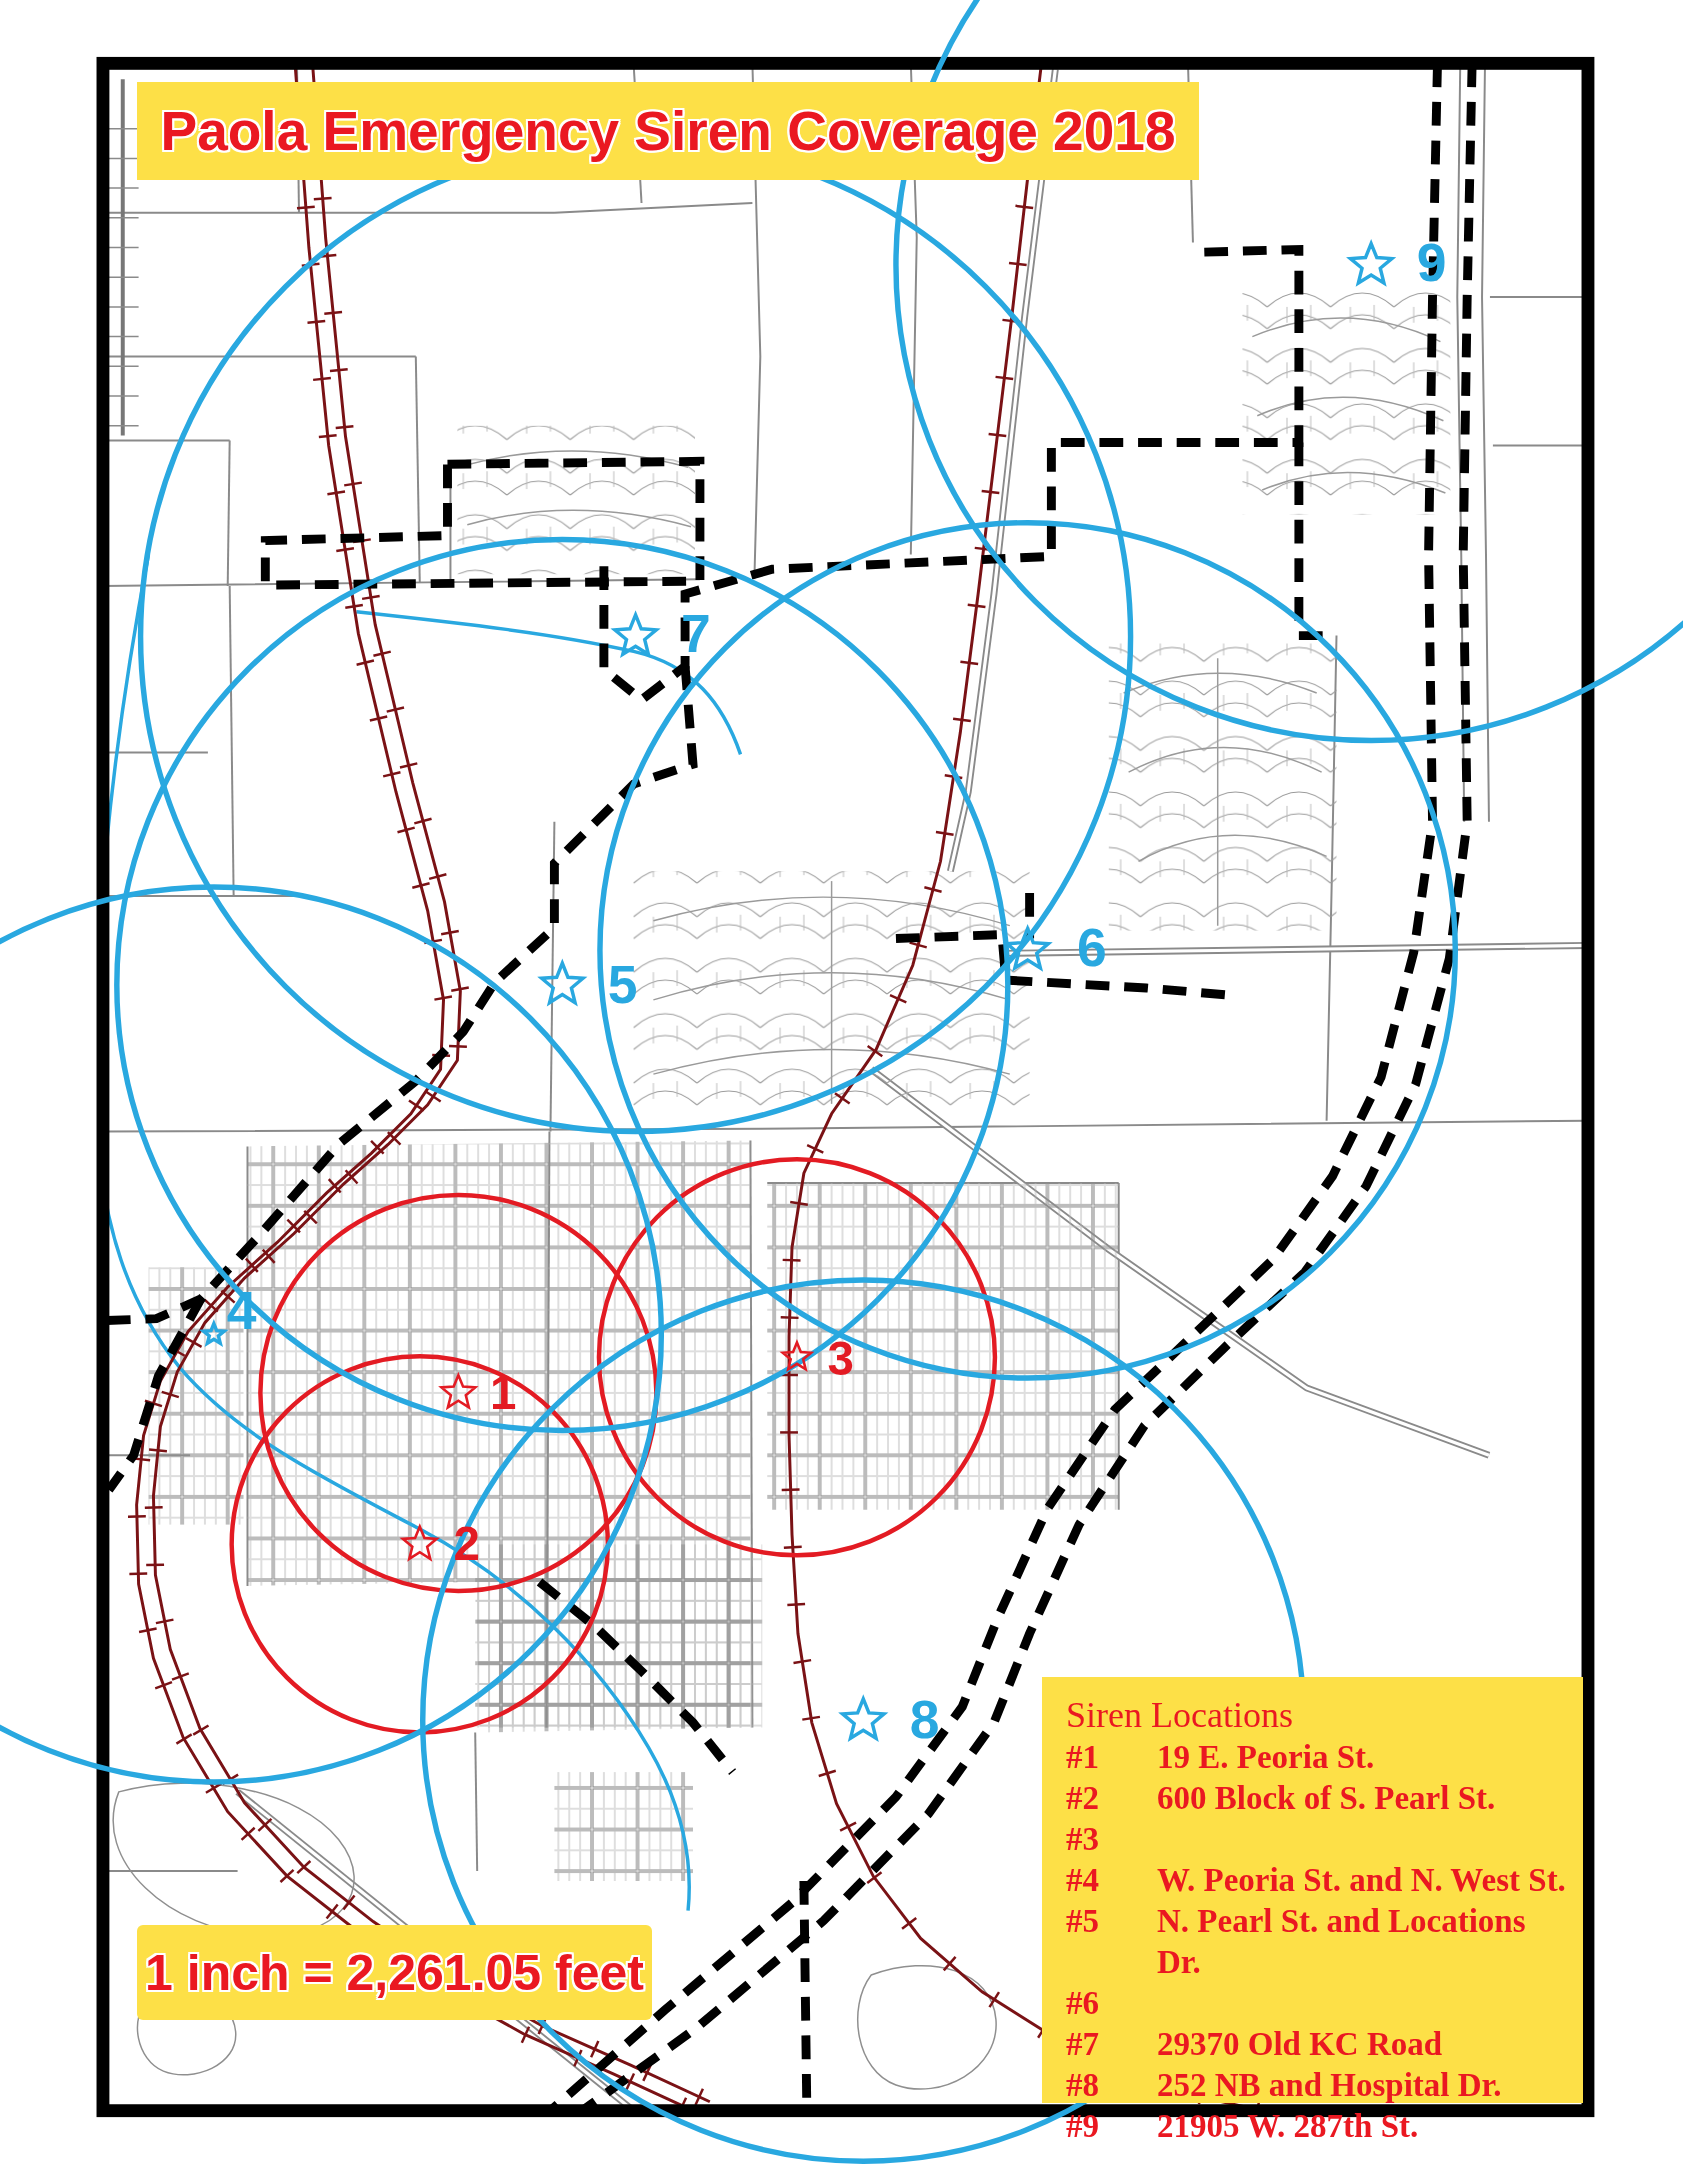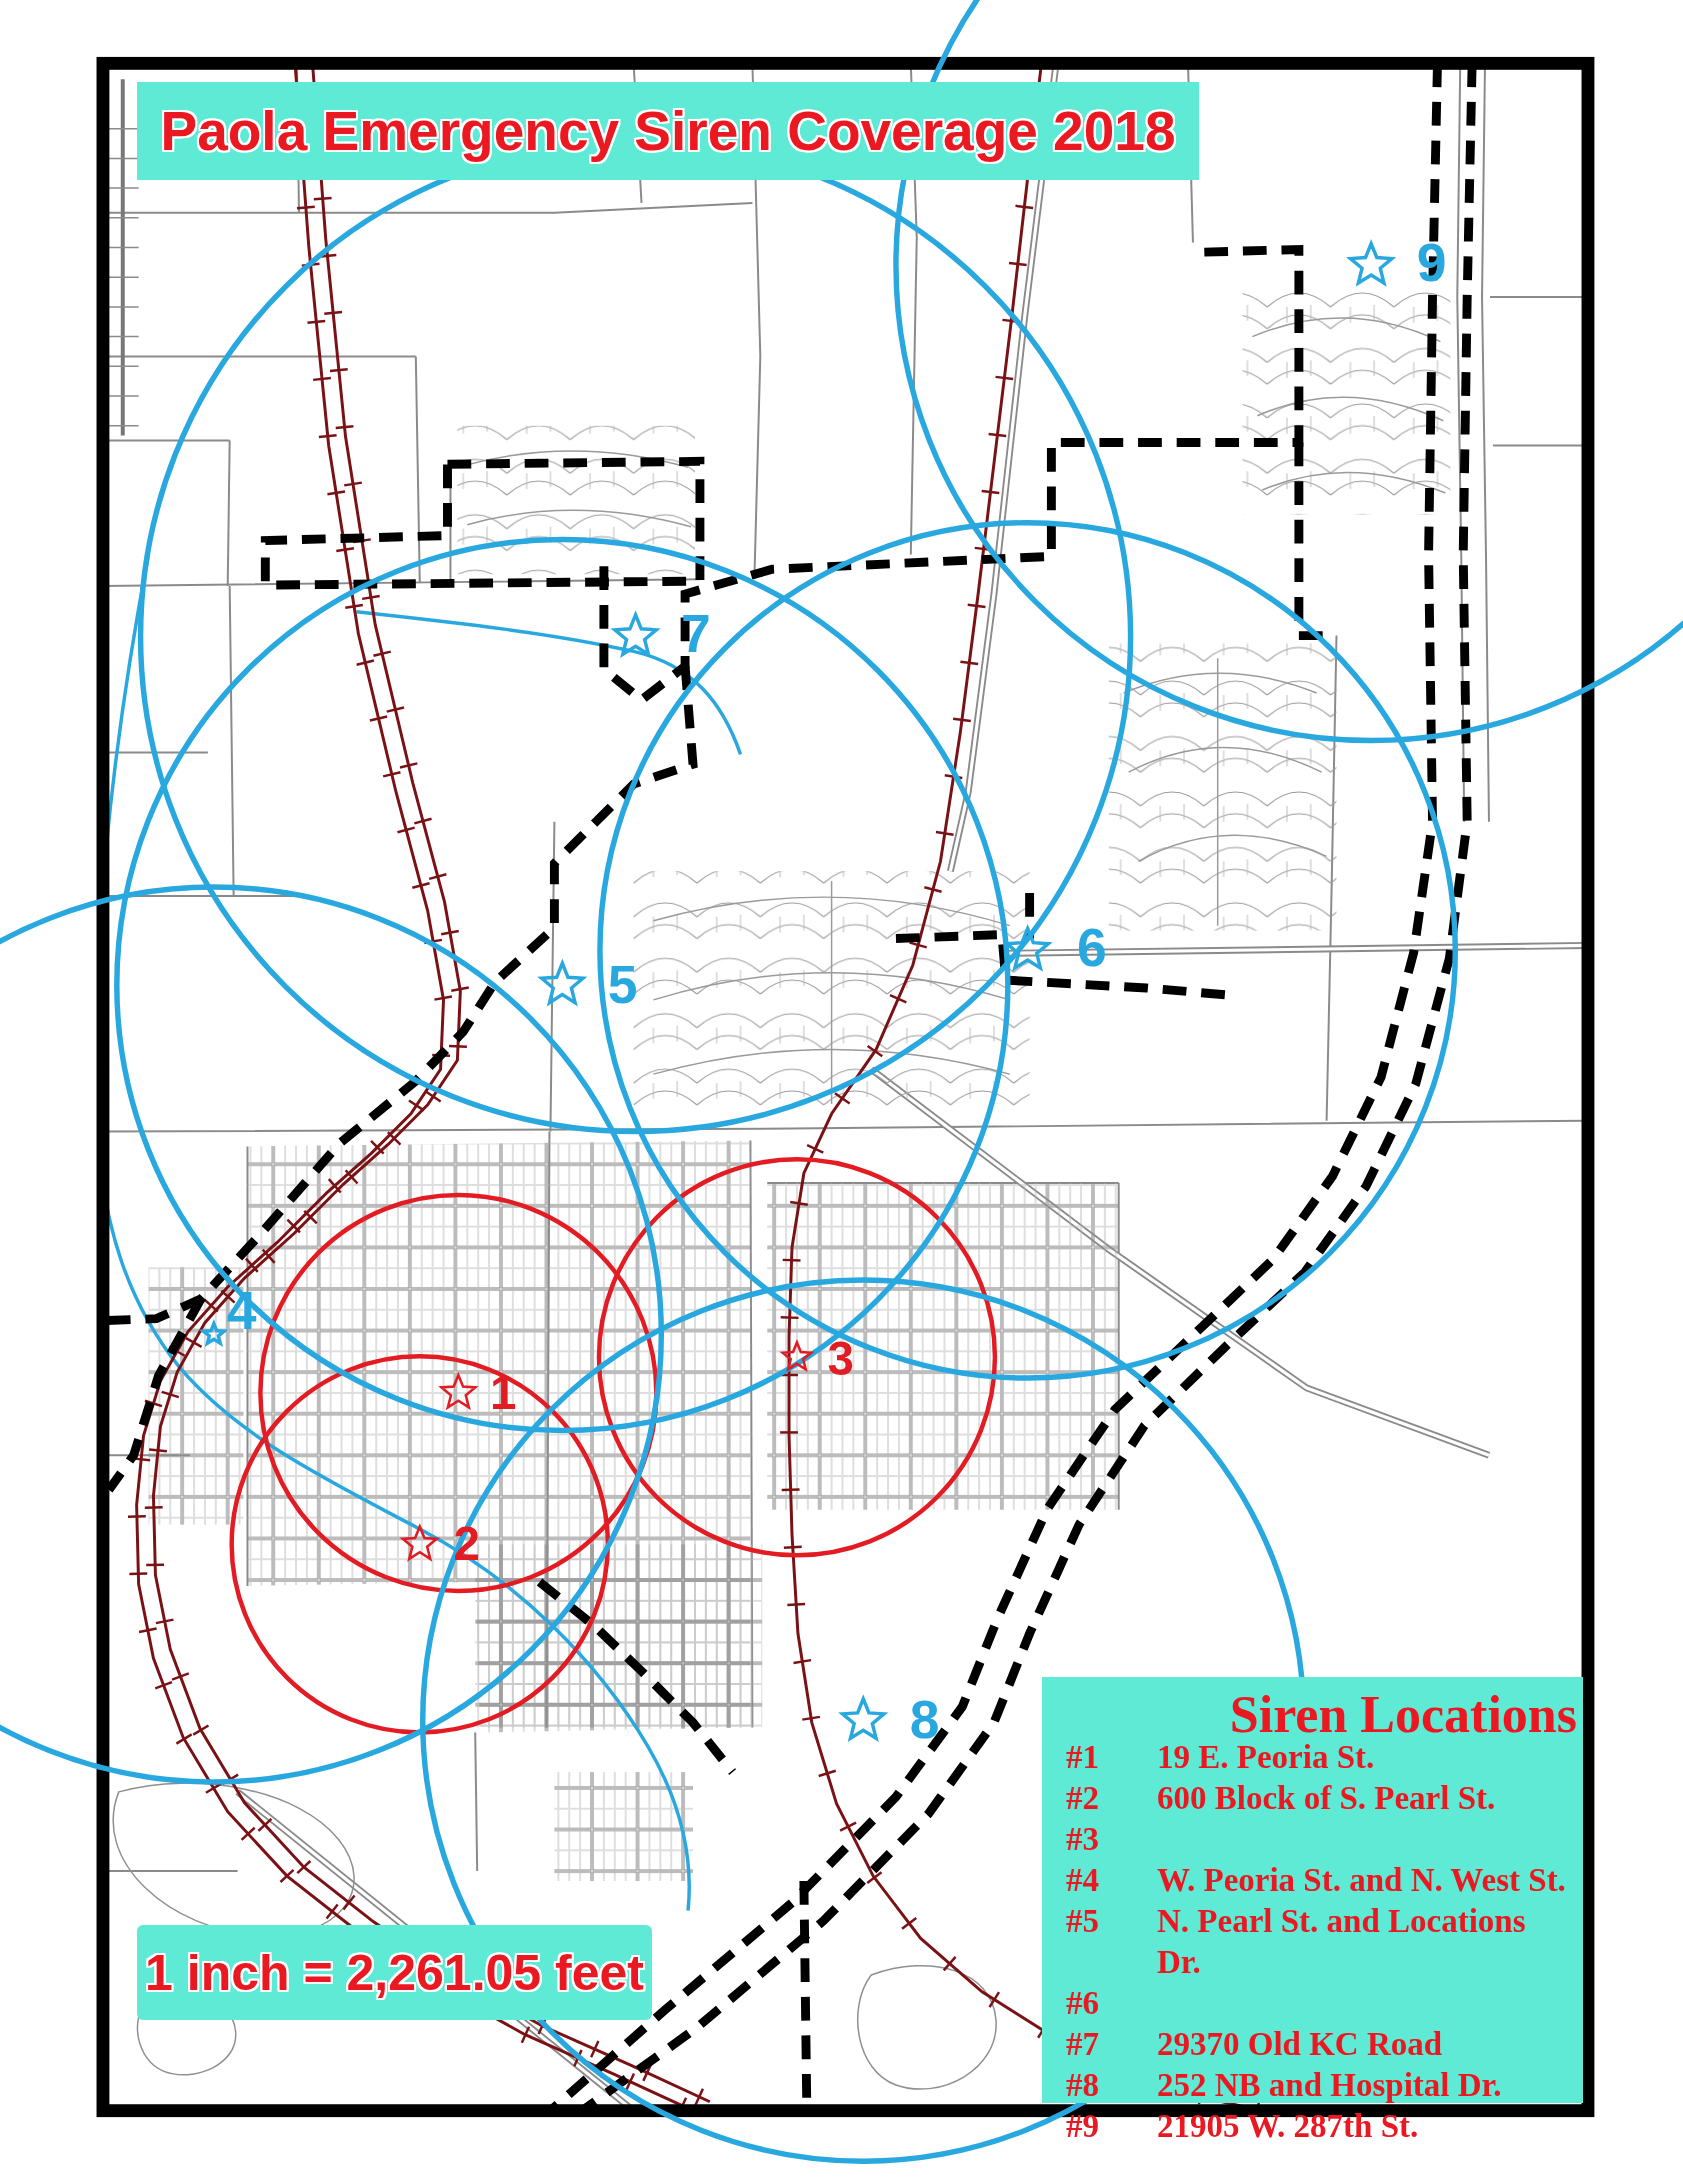--- a/index.html
+++ b/index.html
@@ -1,31 +1,31 @@
 <!DOCTYPE html>
 <html><head>
 <meta charset="utf-8">
 <style>
   html,body{margin:0;padding:0;background:#ffffff;}
   body{width:1683px;height:2178px;position:relative;overflow:hidden;
        font-family:"Liberation Sans","DejaVu Sans",sans-serif;}
   #map-svg{position:absolute;left:0;top:0;}
   .panel{position:absolute;box-sizing:border-box;z-index:5;}
-  .yellow{background:#5eead4;}
+  .yellow{background:#fde047;}
   .halo{text-shadow:2px 0 0 #fff,-2px 0 0 #fff,0 2px 0 #fff,0 -2px 0 #fff,
         2px 2px 0 #fff,-2px 2px 0 #fff,2px -2px 0 #fff,-2px -2px 0 #fff;}
   #title-panel{left:137px;top:82px;width:1062px;height:98px;display:flex;
         align-items:center;justify-content:center;
         font-weight:700;font-size:55px;letter-spacing:0px;}
   #scale-panel{left:137px;top:1925px;width:515px;height:95px;display:flex;
         align-items:center;justify-content:center;font-weight:700;font-size:50px;border-radius:6px;}
   .red-text{color:#EA1821;}
   #legend-panel{left:1042px;top:1677px;width:541px;height:426px;
         padding:16px 6px 0 24px;font-family:"Liberation Serif","DejaVu Serif",serif;}
-  .legend-title{font-weight:700;font-size:52px;line-height:44px;text-align:right;}
+  .legend-title{font-weight:400;font-size:36px;line-height:44px;}
   .legend-row{display:flex;font-weight:700;font-size:33px;line-height:41px;}
   .legend-num{width:91px;flex:none;}
   .legend-label{flex:1;}
 </style>
 </head>
 <body>
 
 <svg id="map-svg" width="1683" height="2178" viewBox="0 0 1700 2200">
     <defs>
       <clipPath id="clip-frame">

